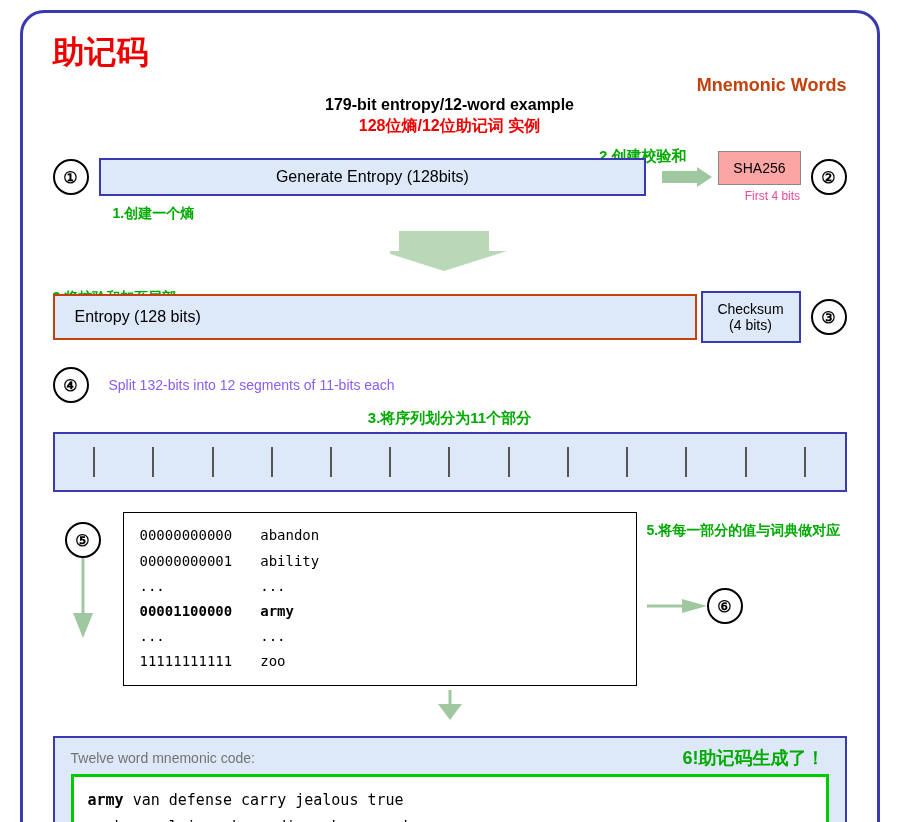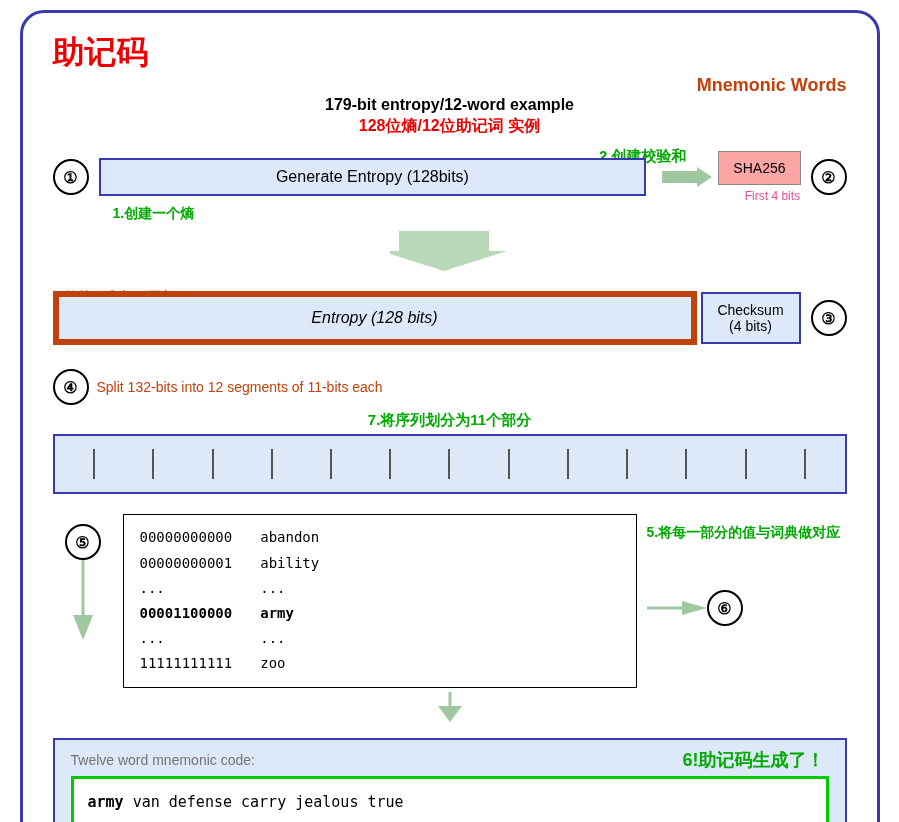--- a/index.html
+++ b/index.html
@@ -97,49 +97,47 @@
     }
     
     .section-checksum {
       display: flex;
       align-items: center;
       margin-top: 32px;
       position: relative;
     }
     .checksum-entropy-box {
       flex: 1;
-      border: 6px solid #c2410c;
+      border: 2px solid #c2410c;
       background: #dde8f8;
       padding: 12px 20px;
       font-size: 16px;
-      text-align: center;
       margin-right: 4px;
-      font-style: italic;
     }
     .checksum-box {
       border: 2px solid #3a3ab0;
       background: #dde8f8;
       padding: 8px 14px;
       font-size: 14px;
       text-align: center;
       width: 100px;
     }
     
     .section-split {
       margin-top: 24px;
     }
     .split-label-row {
       display: flex;
       align-items: center;
       margin-bottom: 6px;
     }
     .split-desc {
       font-size: 14px;
-      color: #c2410c;
-      margin-left: 8px;
+      color: #8b5cf6;
+      margin-left: 20px;
     }
     .split-label-4 {
       text-align: center;
       color: #00aa00;
       font-weight: bold;
       font-size: 15px;
       margin-bottom: 4px;
     }
     .segments-box {
       border: 2px solid #3a3ab0;
@@ -281,21 +279,21 @@
       </div>
       <div class="circle-num" style="margin-left:10px;">③</div>
     </div>
   </div>
 
   <div class="section-split">
     <div class="split-label-row">
       <div class="circle-num">④</div>
       <div class="split-desc">Split 132-bits into 12 segments of 11-bits each</div>
     </div>
-    <div class="split-label-4">7.将序列划分为11个部分</div>
+    <div class="split-label-4">3.将序列划分为11个部分</div>
 
     <div class="segments-box">
       <div class="seg-tick"></div>
       <div class="seg-tick"></div>
       <div class="seg-tick"></div>
       <div class="seg-tick"></div>
       <div class="seg-tick"></div>
       <div class="seg-tick"></div>
       <div class="seg-tick"></div>
       <div class="seg-tick"></div>

